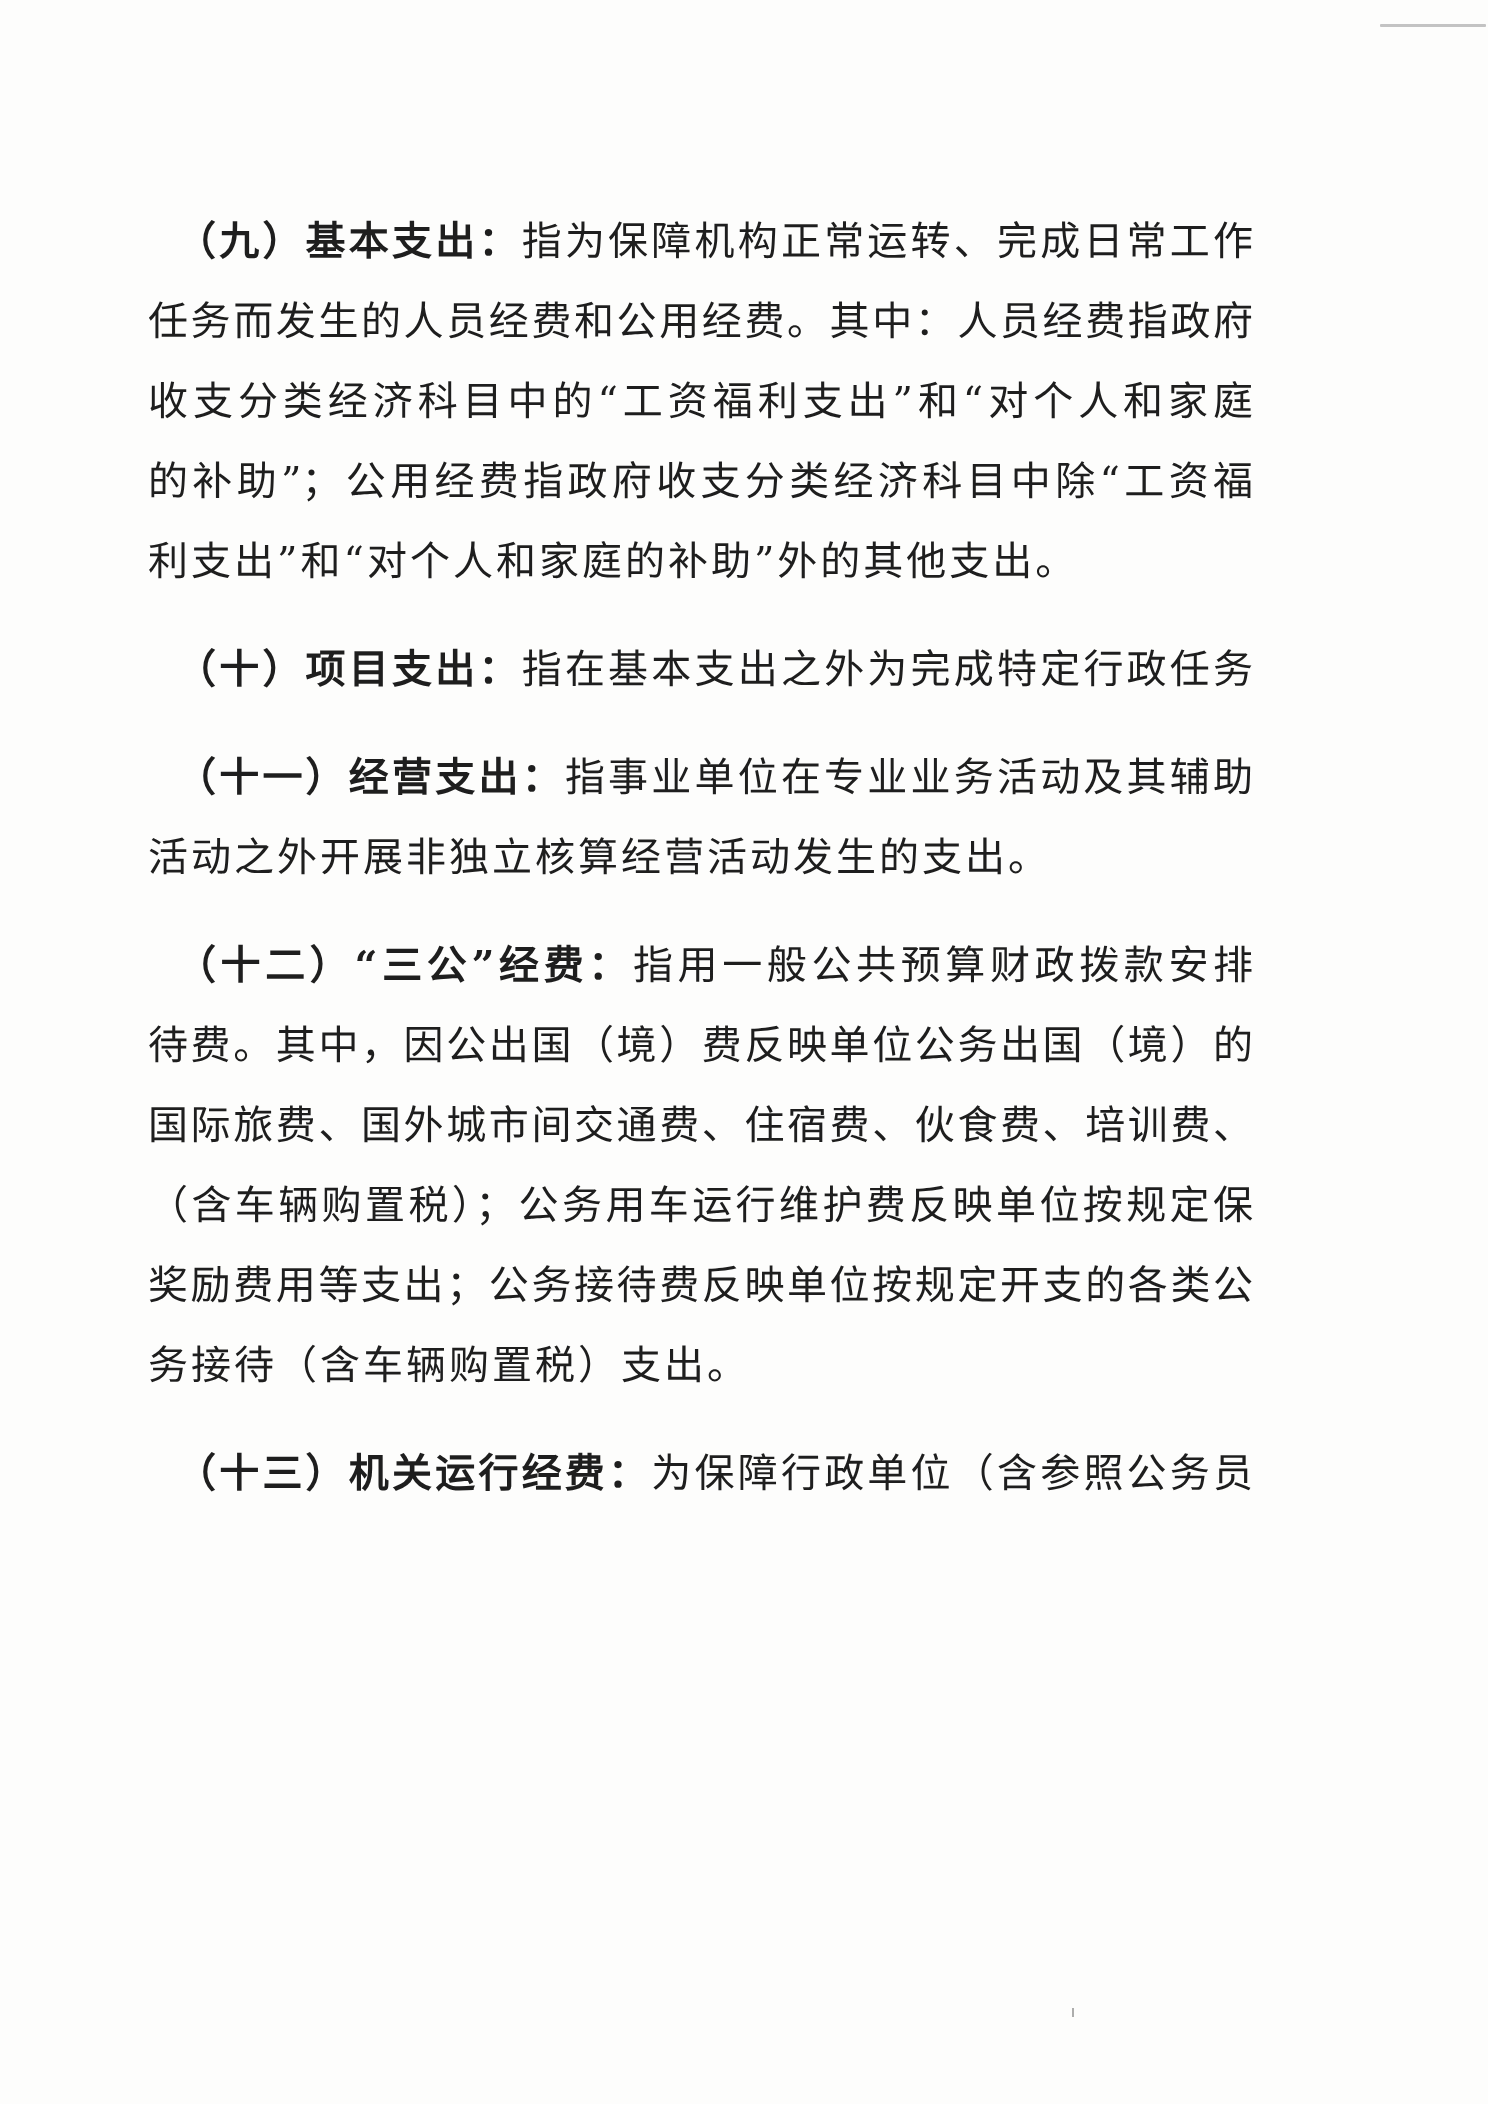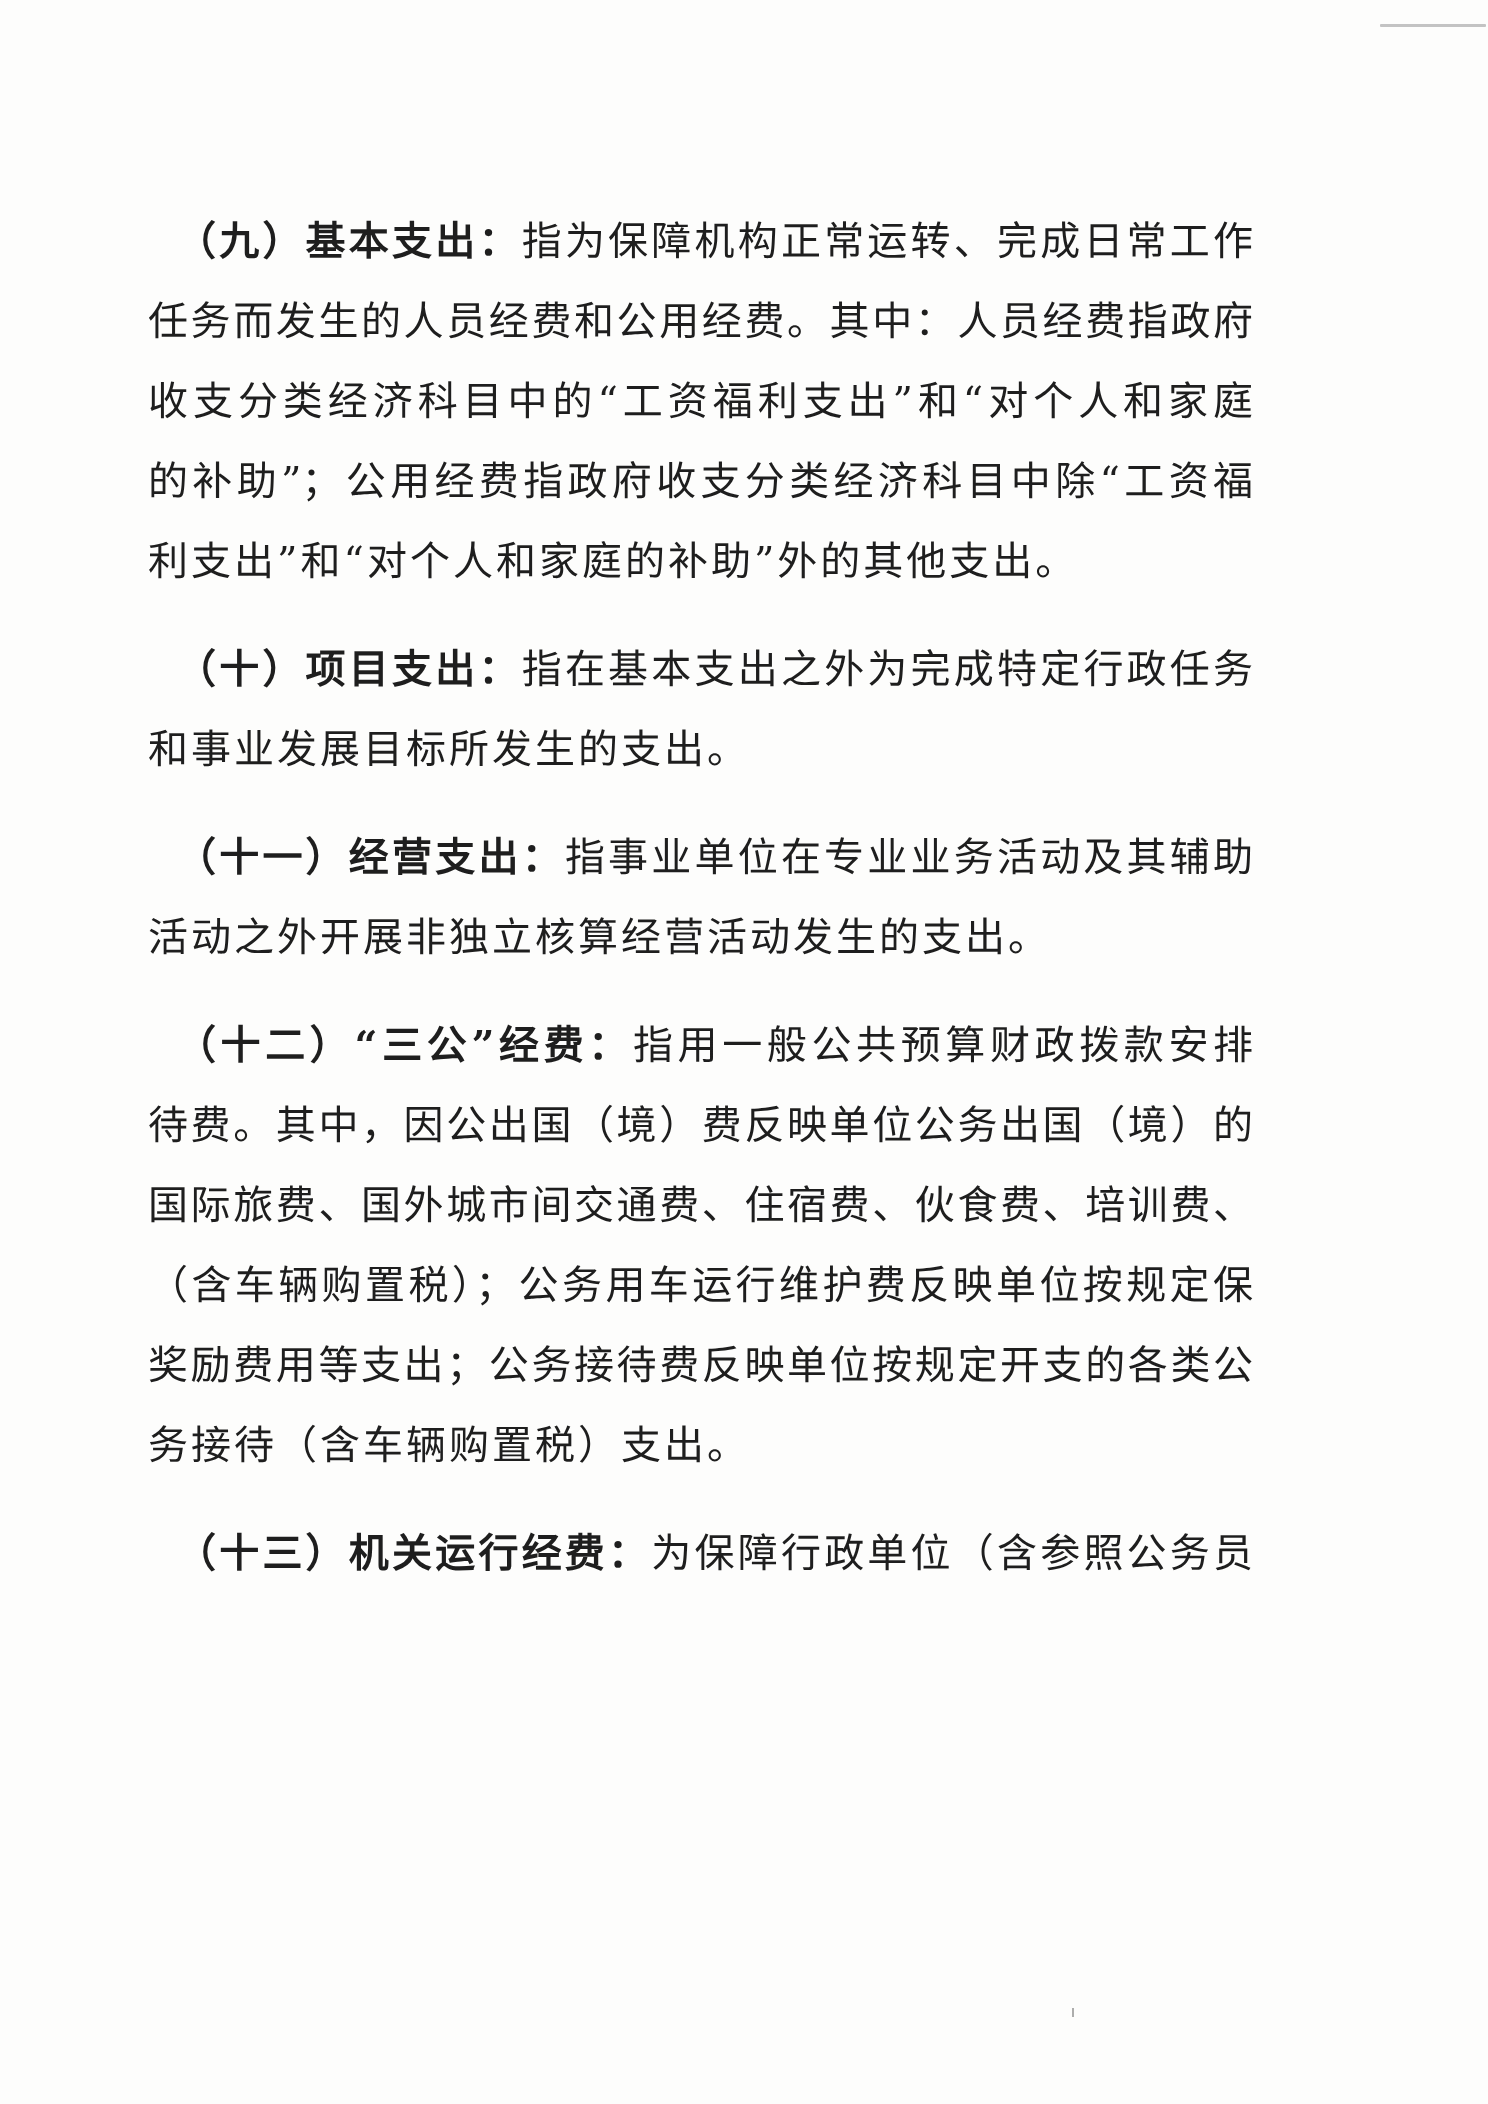--- a/index.html
+++ b/index.html
@@ -82,21 +82,20 @@
     <div class="para">
       <div class="line first"><span class="term">（九）基本支出：</span><span>指为保障机构正常运转、完成日常工作</span></div>
       <div class="line">任务而发生的人员经费和公用经费。其中：人员经费指政府</div>
       <div class="line">收支分类经济科目中的“工资福利支出”和“对个人和家庭</div>
       <div class="line">的补助”；公用经费指政府收支分类经济科目中除“工资福</div>
       <div class="line end">利支出”和“对个人和家庭的补助”外的其他支出。</div>
     </div>
 
     <div class="para">
       <div class="line first"><span class="term">（十）项目支出：</span><span>指在基本支出之外为完成特定行政任务</span></div>
-      <div class="line end">和事业发展目标所发生的支出。</div>
     </div>
 
     <div class="para">
       <div class="line first"><span class="term">（十一）经营支出：</span><span>指事业单位在专业业务活动及其辅助</span></div>
       <div class="line end">活动之外开展非独立核算经营活动发生的支出。</div>
     </div>
 
     <div class="para">
       <div class="line first"><span class="term">（十二）“三公”经费：</span><span>指用一般公共预算财政拨款安排</span></div>
       <div class="line">待费。其中，因公出国（境）费反映单位公务出国（境）的</div>

